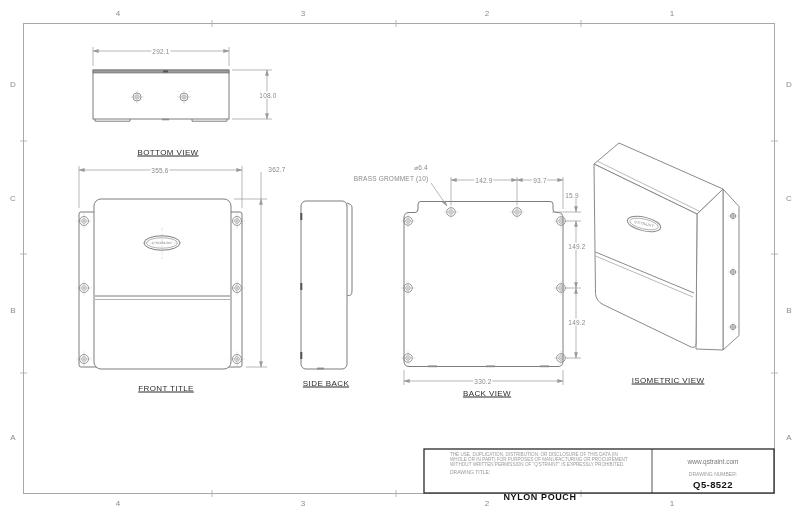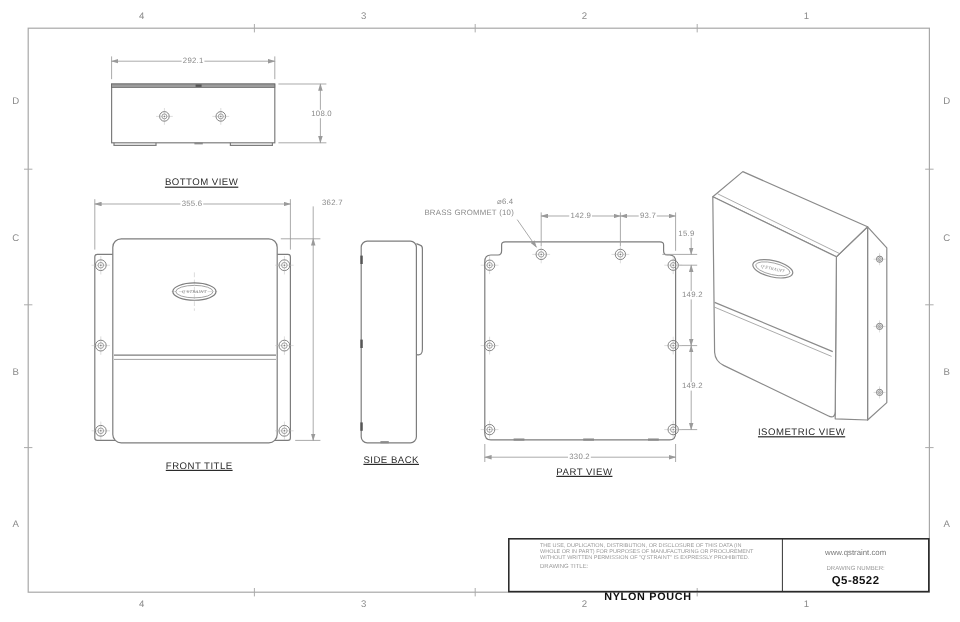--- a/index.html
+++ b/index.html
@@ -255,22 +255,22 @@
   <span class="txt dim-text" style="left:484px;top:180px">142.9</span>
   <span class="txt dim-text" style="left:540px;top:180px">93.7</span>
   <span class="txt dim-text nobg" style="left:572px;top:195px">15.9</span>
   <span class="txt dim-text" style="left:577px;top:246px">149.2</span>
   <span class="txt dim-text" style="left:577px;top:322px">149.2</span>
   <span class="txt dim-text" style="left:483px;top:381px">330.2</span>
 
   <span class="txt vlabel" style="left:168px;top:152px">BOTTOM VIEW</span>
   <span class="txt vlabel" style="left:166px;top:388px">FRONT TITLE</span>
   <span class="txt vlabel" style="left:326px;top:383px">SIDE BACK</span>
-  <span class="txt vlabel" style="left:487px;top:393px">PART VIEW</span>
-  <span class="txt vlabel" style="left:668px;top:360px">ISOMETRIC VIEW</span>
+  <span class="txt vlabel" style="left:487px;top:393px">BACK VIEW</span>
+  <span class="txt vlabel" style="left:668px;top:380px">ISOMETRIC VIEW</span>
 
   <span class="txt logo-text" style="left:162px;top:243px">Q'STRAINT</span>
   <span class="txt logo-text" style="left:644px;top:224px;transform:translate(-50%,-50%) rotate(13deg)">Q'STRAINT</span>
 
   <div class="tb-disc">
     <span style="display:block">THE USE, DUPLICATION, DISTRIBUTION, OR DISCLOSURE OF THIS DATA (IN</span>
     <span style="display:block">WHOLE OR IN PART) FOR PURPOSES OF MANUFACTURING OR PROCUREMENT</span>
     <span style="display:block">WITHOUT WRITTEN PERMISSION OF "Q'STRAINT" IS EXPRESSLY PROHIBITED.</span>
   </div>
   <span class="txt tb-small" style="left:450px;top:469px">DRAWING TITLE:</span>

